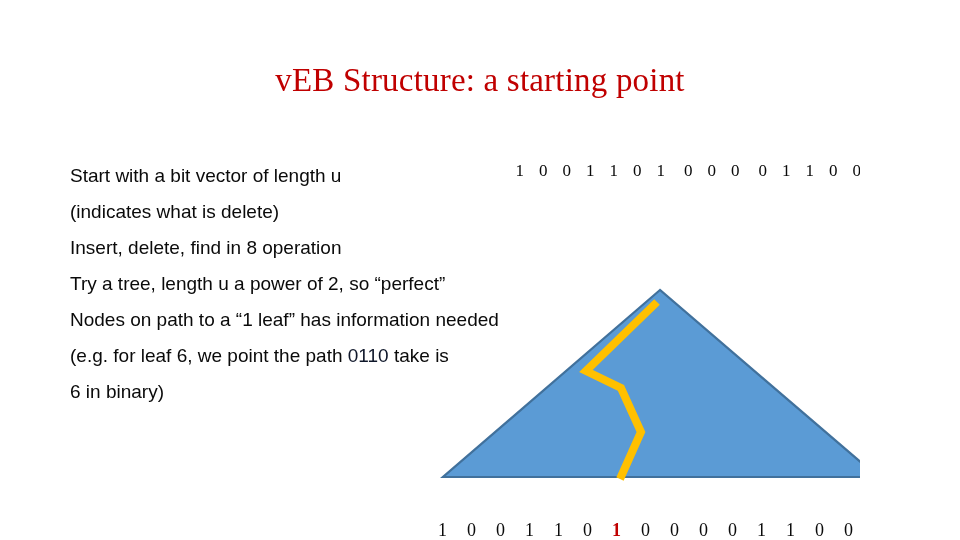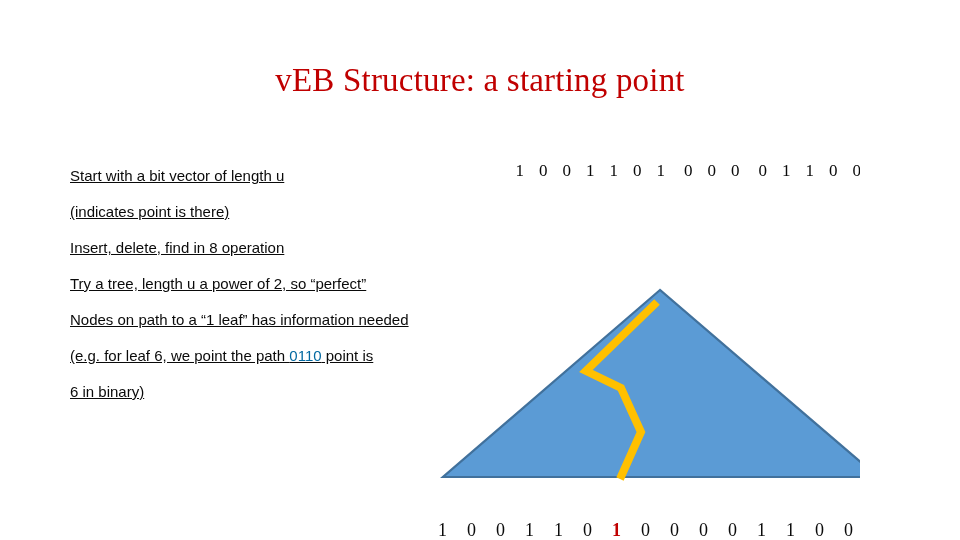--- a/index.html
+++ b/index.html
@@ -34,28 +34,27 @@
 
   
   #body-text {
     position: absolute;
     left: 70px;
     top: 158px;
     width: 530px;
   }
   .body-line {
     font-family: "Liberation Sans", sans-serif;
-    font-size: 15px;
+    font-size: 19px;
     line-height: 36px;
     color: #0a0a0a;
     white-space: nowrap;
-    text-decoration: underline;
   }
   .gold {
-    color: #0369a1;
+    color: #0f172a;
   }
 
   
   .bit-row {
     position: absolute;
     display: flex;
     font-family: "Liberation Serif", serif;
     color: #0a0a0a;
     white-space: nowrap;
   }
@@ -107,25 +106,25 @@
 </style>
 </head>
 <body>
 
 <div id="slide">
 
   <div id="title">vEB Structure: a starting point</div>
 
   <div id="body-text">
     <div class="body-line">Start with a bit vector of length u</div>
-    <div class="body-line">(indicates point is there)</div>
+    <div class="body-line">(indicates what is delete)</div>
     <div class="body-line">Insert, delete, find in 8 operation</div>
     <div class="body-line">Try a tree, length u a power of 2, so “perfect”</div>
     <div class="body-line">Nodes on path to a “1 leaf” has information needed</div>
-    <div class="body-line"><span>(e.g. for leaf 6, we point the path </span><span class="gold">0110</span><span> point is</span></div>
+    <div class="body-line"><span>(e.g. for leaf 6, we point the path </span><span class="gold">0110</span><span> take is</span></div>
     <div class="body-line">6 in binary)</div>
   </div>
 
   <div class="bit-row" id="bitvector-top">
       <span class="bit">1</span>
       <span class="bit">0</span>
       <span class="bit">0</span>
       <span class="bit">1</span>
       <span class="bit">1</span>
       <span class="bit">0</span>

